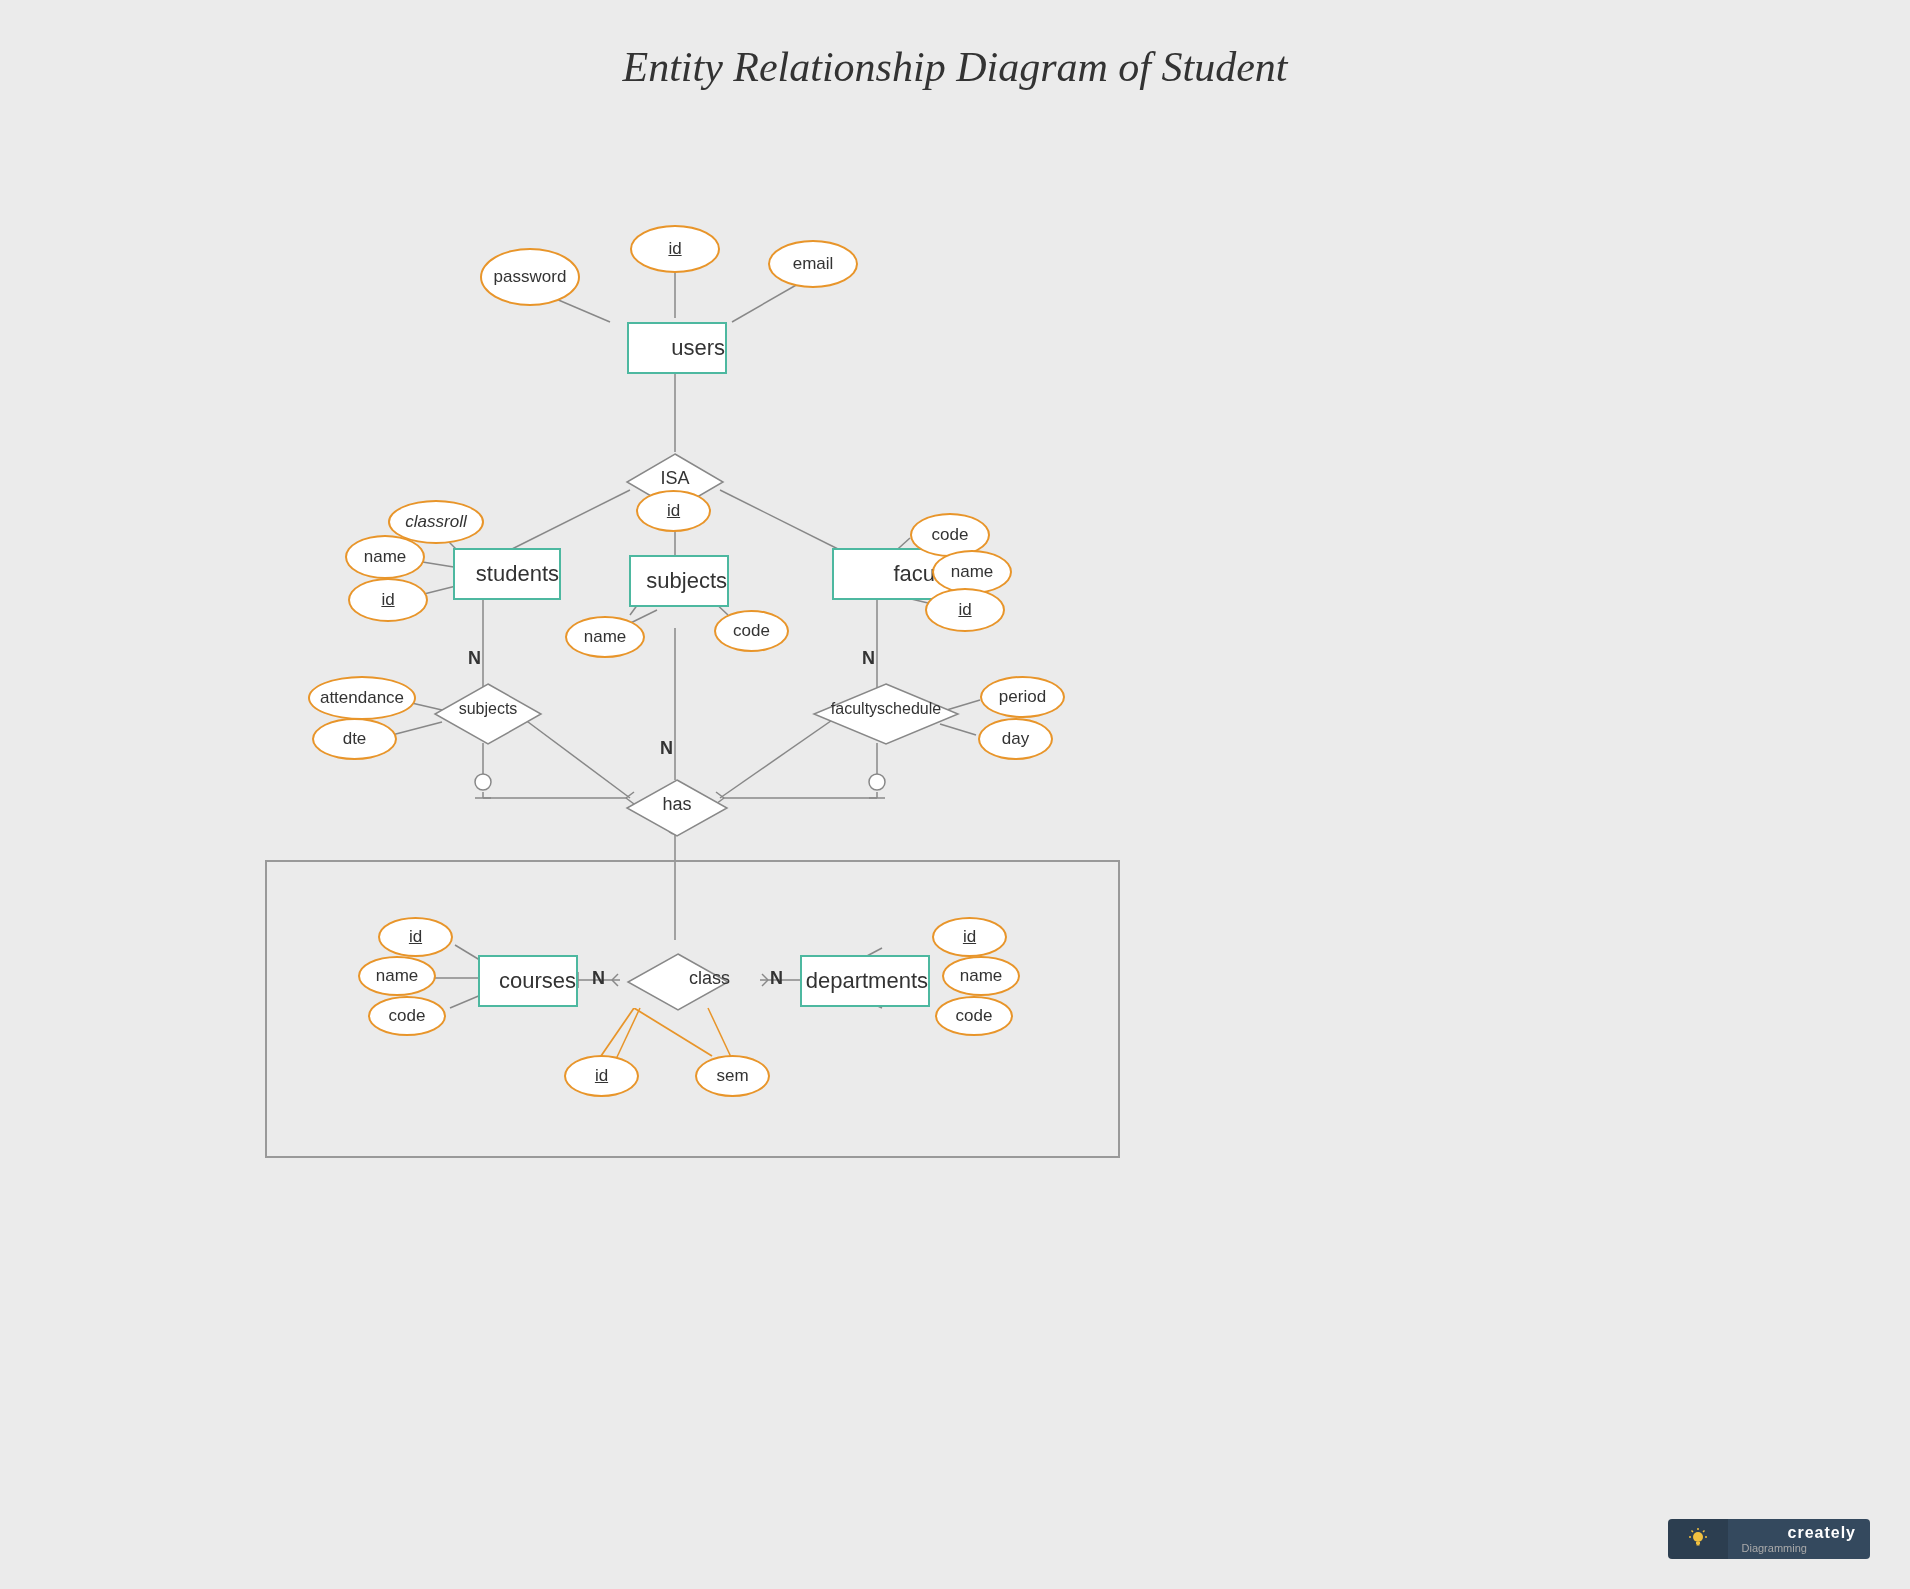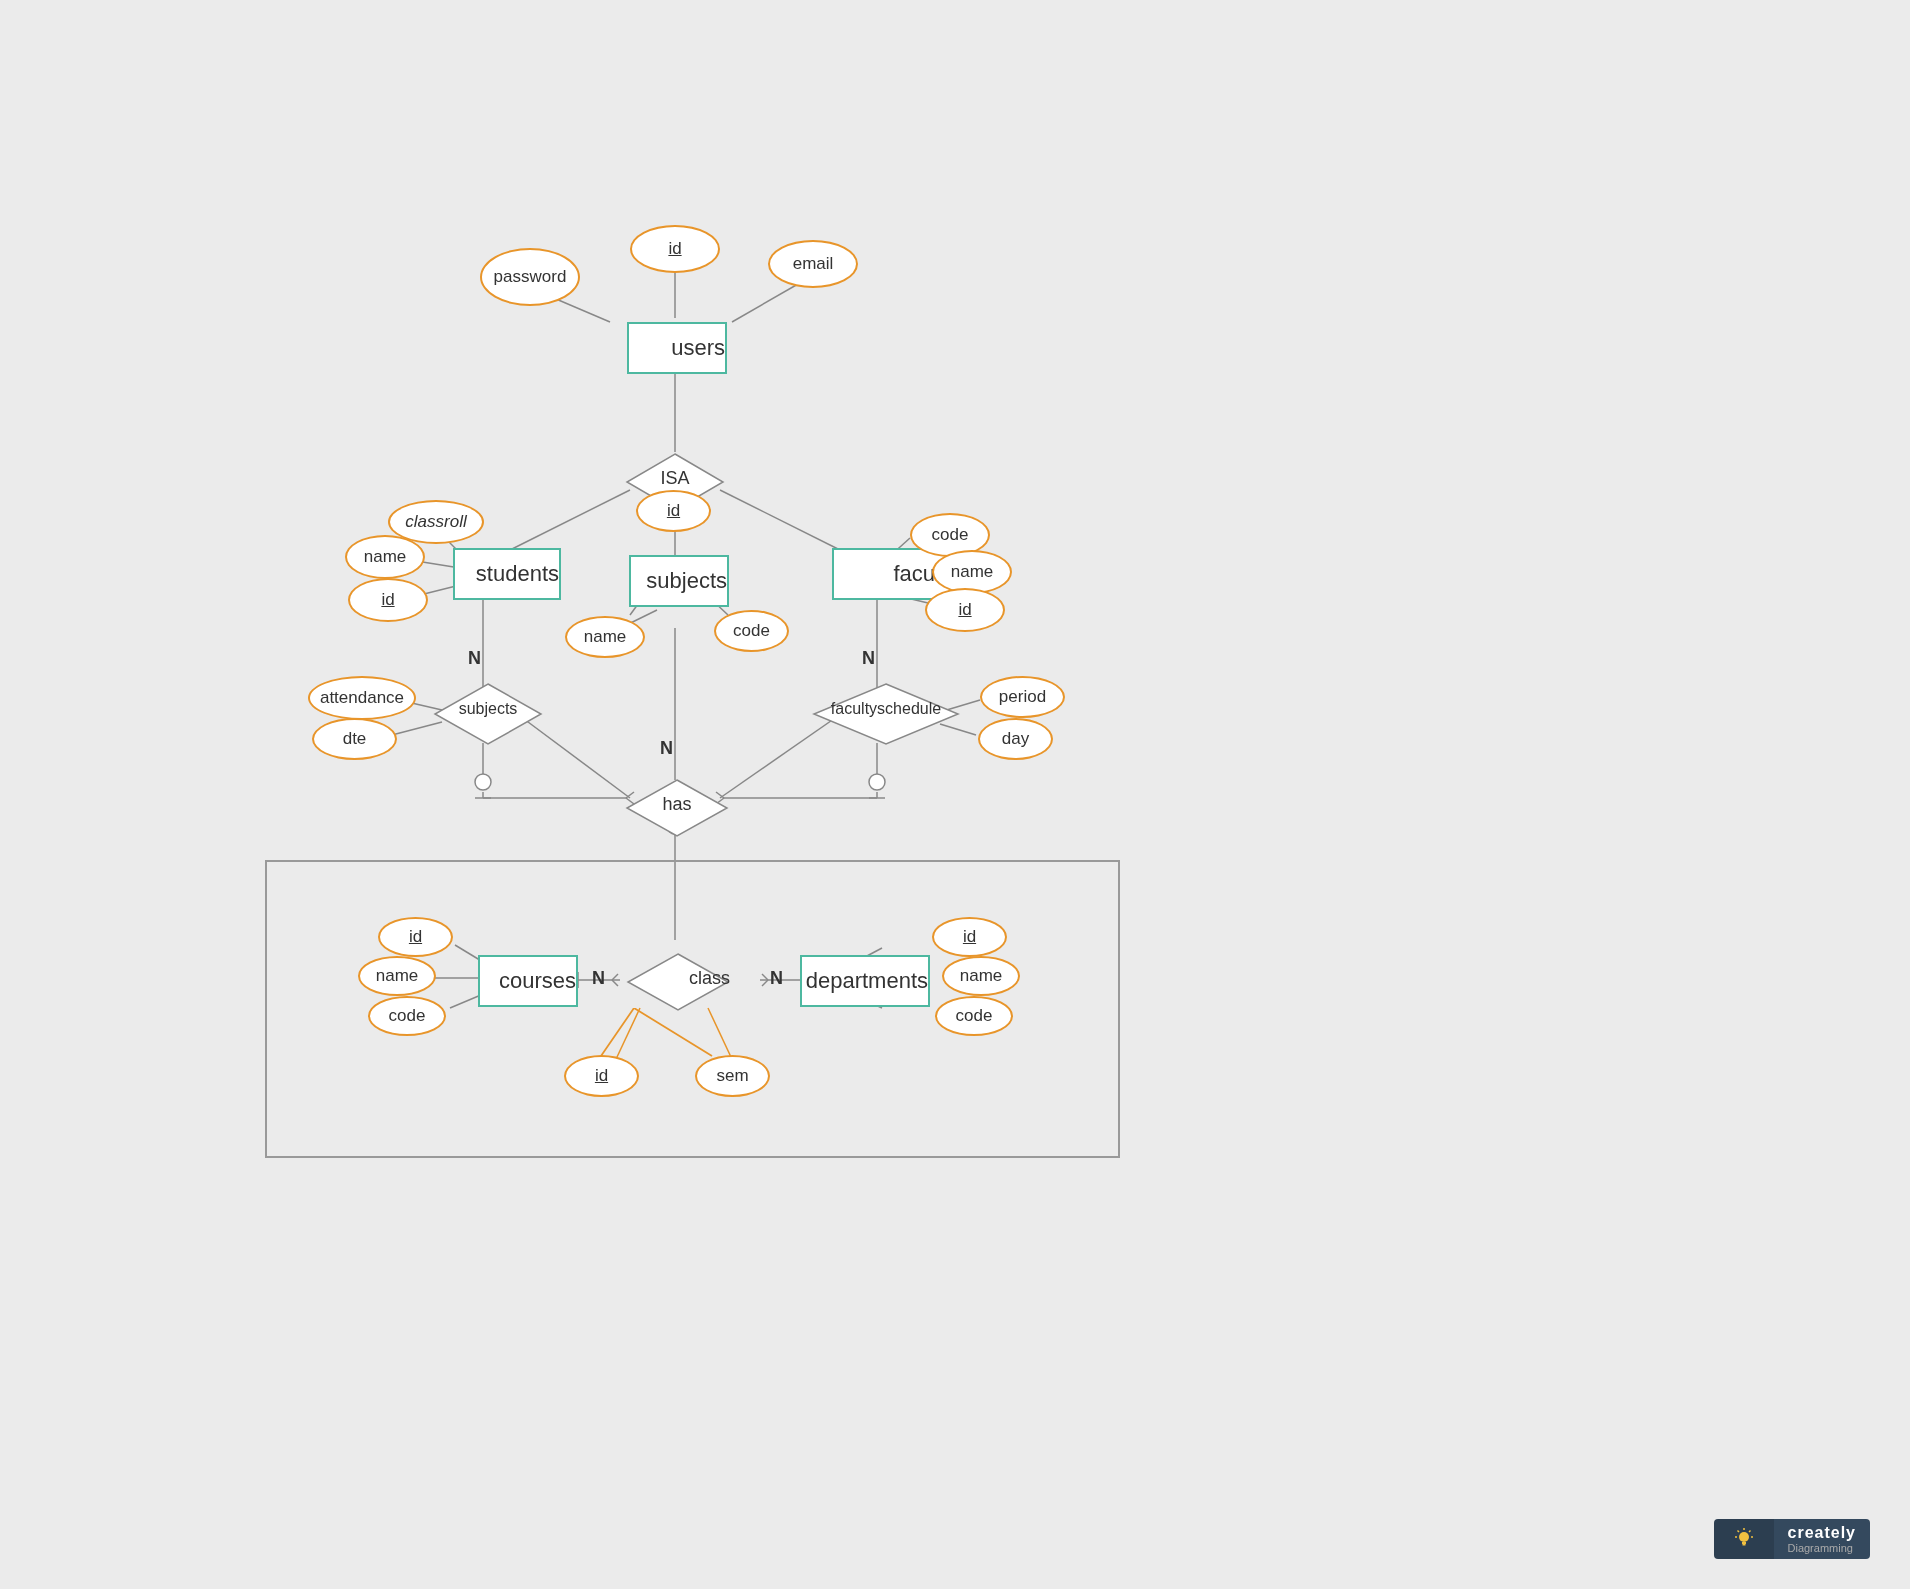--- a/index.html
+++ b/index.html
@@ -119,40 +119,42 @@
       align-items: flex-start;
       justify-content: center;
       border-radius: 0 4px 4px 0;
     }
     .creately-text {
       color: white;
       font-size: 16px;
       font-weight: bold;
       font-family: Arial, sans-serif;
       letter-spacing: 1px;
+      margin-left: 46px;
     }
     .creately-sub {
       color: #aaa;
       font-size: 11px;
       font-family: Arial, sans-serif;
     }
     svg.connections {
       position: absolute;
       top: 0;
       left: 0;
       width: 100%;
       height: 100%;
       pointer-events: none;
     }
   </style>
 </head>
 <body>
 
 <div class="main-container">
   <div class="title">
+    <div>Entity Relationship Diagram of Student</div>
   </div>
 
   <div class="diagram-area">
     <svg class="connections">
 
       <line x1="555" y1="110" x2="555" y2="158" stroke="#888" stroke-width="1.5"></line>
 
       <line x1="415" y1="130" x2="490" y2="162" stroke="#888" stroke-width="1.5"></line>
 
       <line x1="685" y1="120" x2="612" y2="162" stroke="#888" stroke-width="1.5"></line>

